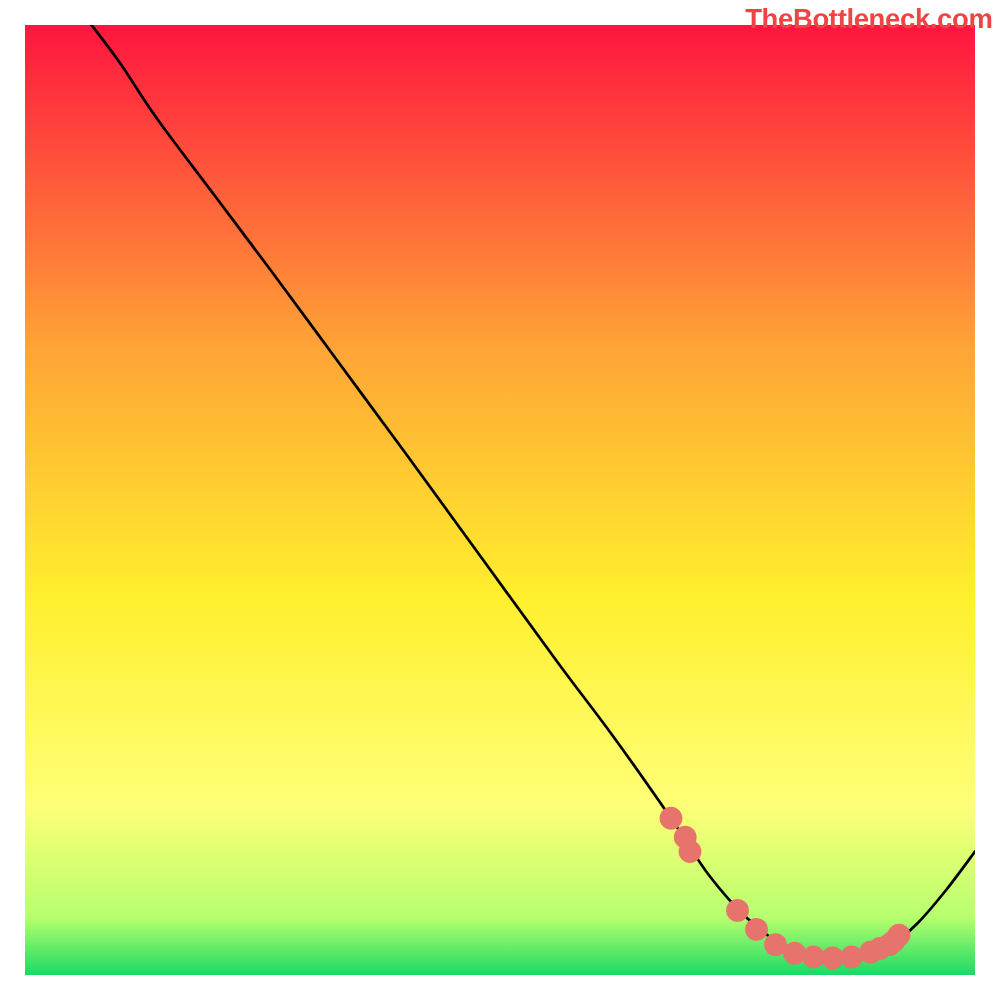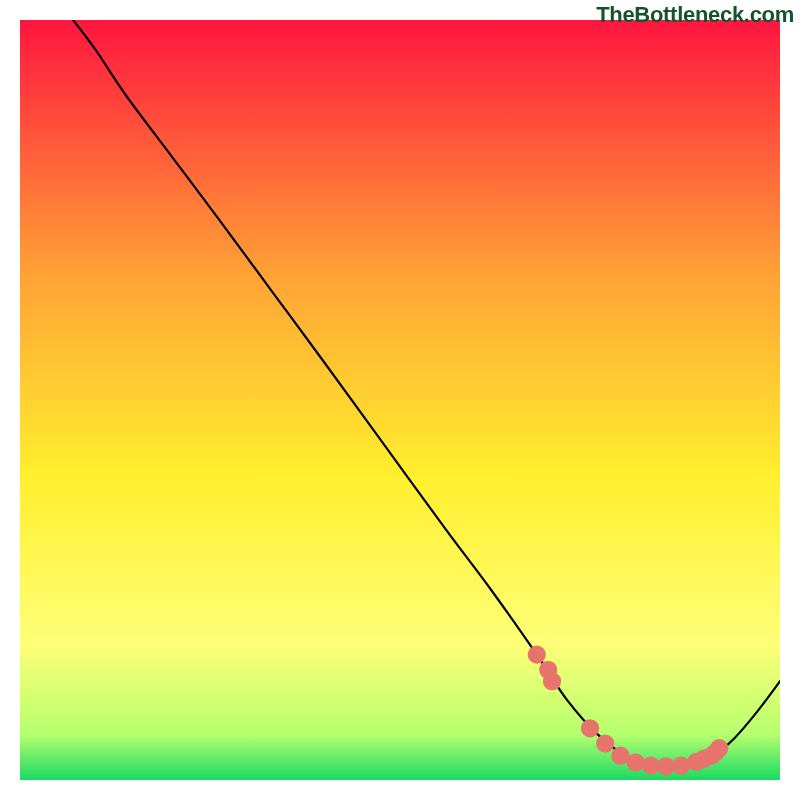--- a/index.html
+++ b/index.html
@@ -15,21 +15,21 @@
     width: 800px;
     height: 800px;
   }
   .watermark {
     position: absolute;
     top: 2px;
     right: 6px;
     font-family: Arial, Helvetica, sans-serif;
     font-size: 22px;
     font-weight: 600;
-    color: #14532d;
+    color: #ef4444;
     letter-spacing: -0.3px;
     z-index: 10;
   }
   .plot {
     position: absolute;
     left: 20px;
     top: 20px;
     width: 760px;
     height: 760px;
   }

